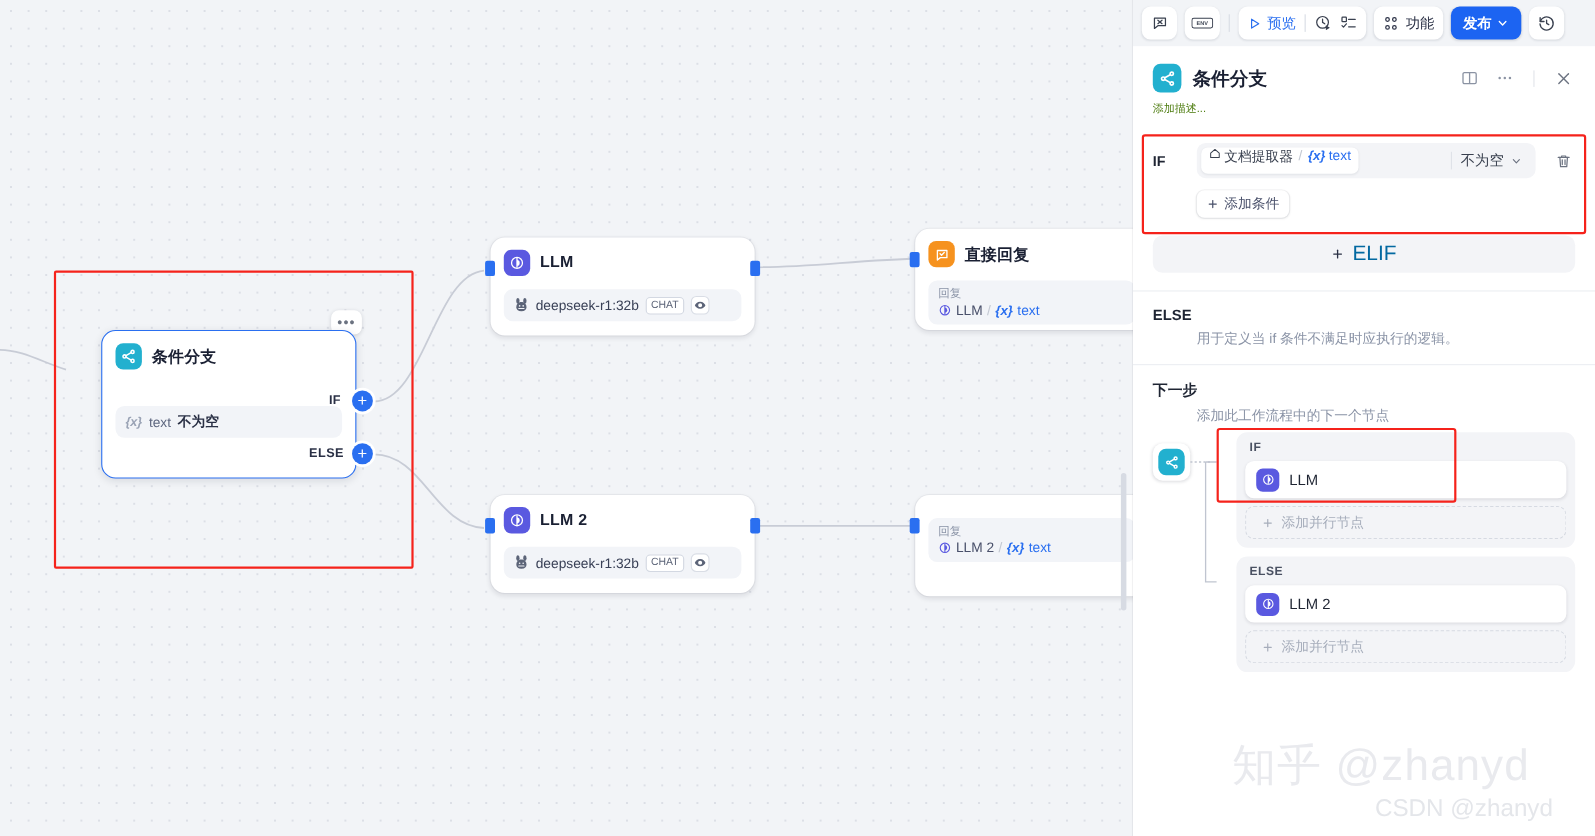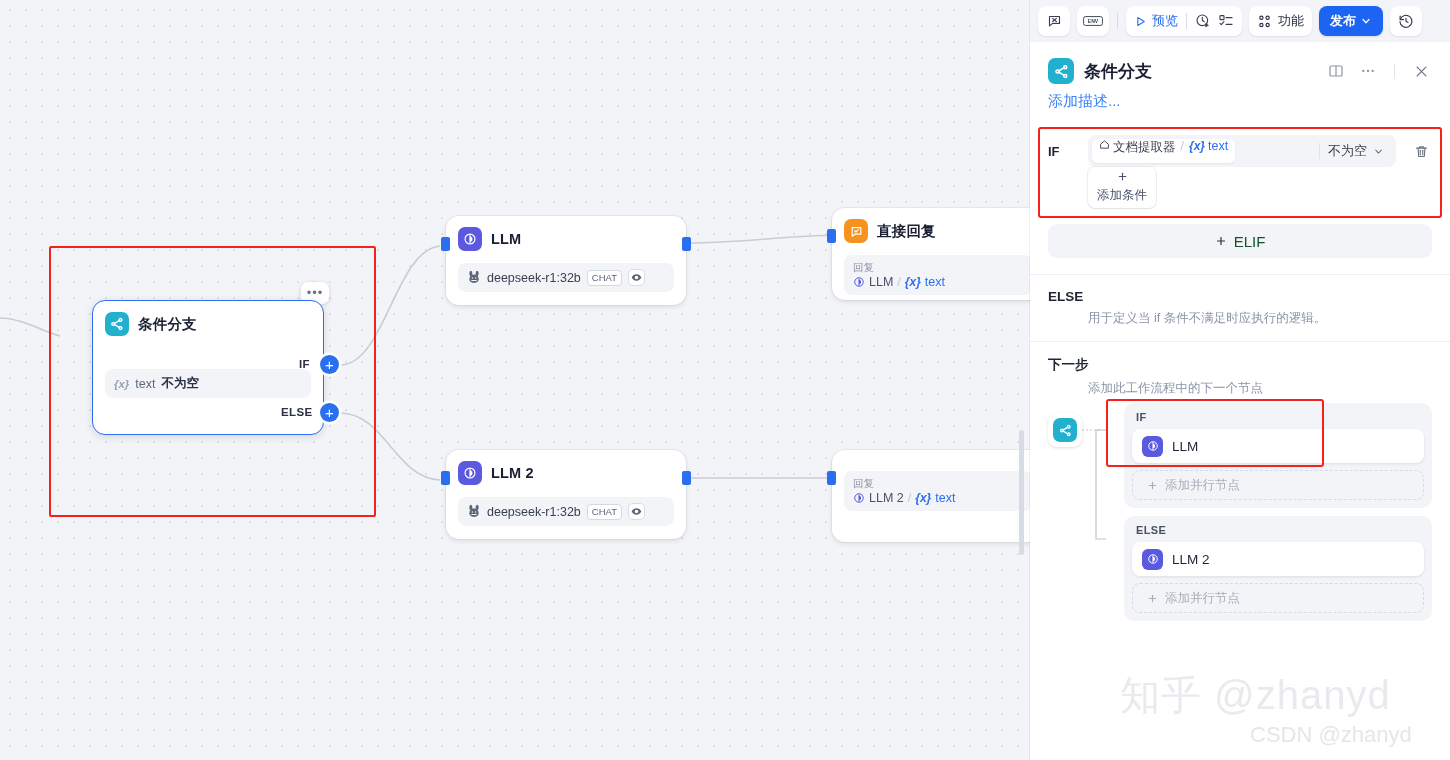--- a/index.html
+++ b/index.html
@@ -139,50 +139,49 @@
     background: #fff;
     border-top-left-radius: 0;
   }
   .panel-head {
     display: flex; align-items: center; padding: 16px 18px 6px 18px; gap: 10px;
   }
   .panel-head .node-ico { width: 26px; height: 26px; border-radius: 7px; }
   .panel-title { font-size: 17px; font-weight: 700; color: #1a2033; flex: 1; }
   .head-ico { color: #8b93a3; display: flex; align-items: center; justify-content: center; width: 22px; height: 22px; }
   .head-sep { width: 1px; height: 15px; background: #e1e4ea; margin: 0 5px; }
-  .panel-desc { padding: 2px 18px 10px 18px; font-size: 15px; color: #3b82f6; }
+  .panel-desc { padding: 2px 18px 10px 18px; font-size: 10px; color: #4d7c0f; }
 
   .if-wrap { position: relative; padding: 14px 18px 10px 18px; }
   .if-row { display: flex; align-items: center; gap: 14px; }
   .if-kw { font-size: 13px; font-weight: 700; color: #1f2533; width: 26px; }
   .cond-field {
     flex: 1; background: #f3f4f7; border-radius: 8px; height: 32px;
     display: flex; align-items: center; padding: 0 4px 0 4px; gap: 0;
   }
   .var-chip {
     background: #fff; border-radius: 6px; height: 24px; display: flex;
     align-items: flex-start; gap: 3px; padding: 0 7px; font-size: 12.5px;
     color: #39404f; box-shadow: 0 1px 2px rgba(16,24,40,.07);
   }
   .chip-sep { color: #c3c8d2; margin: 0 2px; }
   .cond-spacer { flex: 1; }
   .cond-div { width: 1px; height: 16px; background: #dfe2e8; }
   .op-sel { display: flex; align-items: center; gap: 6px; padding: 0 8px; font-size: 13px; color: #39404f; }
   .trash { width: 22px; display: flex; align-items: center; justify-content: center; color: #6b7280; flex: 0 0 auto; }
   .add-cond {
-    margin-top: 0; margin-left: 40px; display: inline-flex; align-items: center; gap: 5px;
+    margin-top: 11px; margin-left: 40px; display: inline-flex; align-items: center; gap: 5px;
     background: #fff; border-radius: 7px; padding: 4px 9px; font-size: 12.5px; color: #49506a;
     box-shadow: 0 1px 2px rgba(16,24,40,.08), 0 0 0 1px rgba(16,24,40,.05);
-    flex-direction: column;
   }
 
   .elif-btn {
     margin: 6px 18px 0 18px; background: #f3f4f7; border-radius: 9px; height: 34px;
     display: flex; align-items: center; justify-content: center; gap: 7px;
-    font-size: 15px; color: #14532d;
+    font-size: 19px; color: #0369a1;
   }
   .hr { height: 1px; background: #eceef2; margin: 16px 0 0 0; }
   .sec { padding: 14px 18px 14px 18px; }
   .sec-title { font-size: 13.5px; font-weight: 700; color: #1f2533; }
   .sec-sub { font-size: 12.5px; color: #8a93a6; margin-top: 5px; line-height: 18px; margin-left: 40px; }
 
   .next-wrap { position: relative; padding: 0 18px 0 18px; }
   .next-row { display: flex; align-items: flex-start; gap: 0; margin-top: 6px; }
   .src-ico-box {
     width: 34px; height: 34px; border-radius: 9px; background: #fff;

